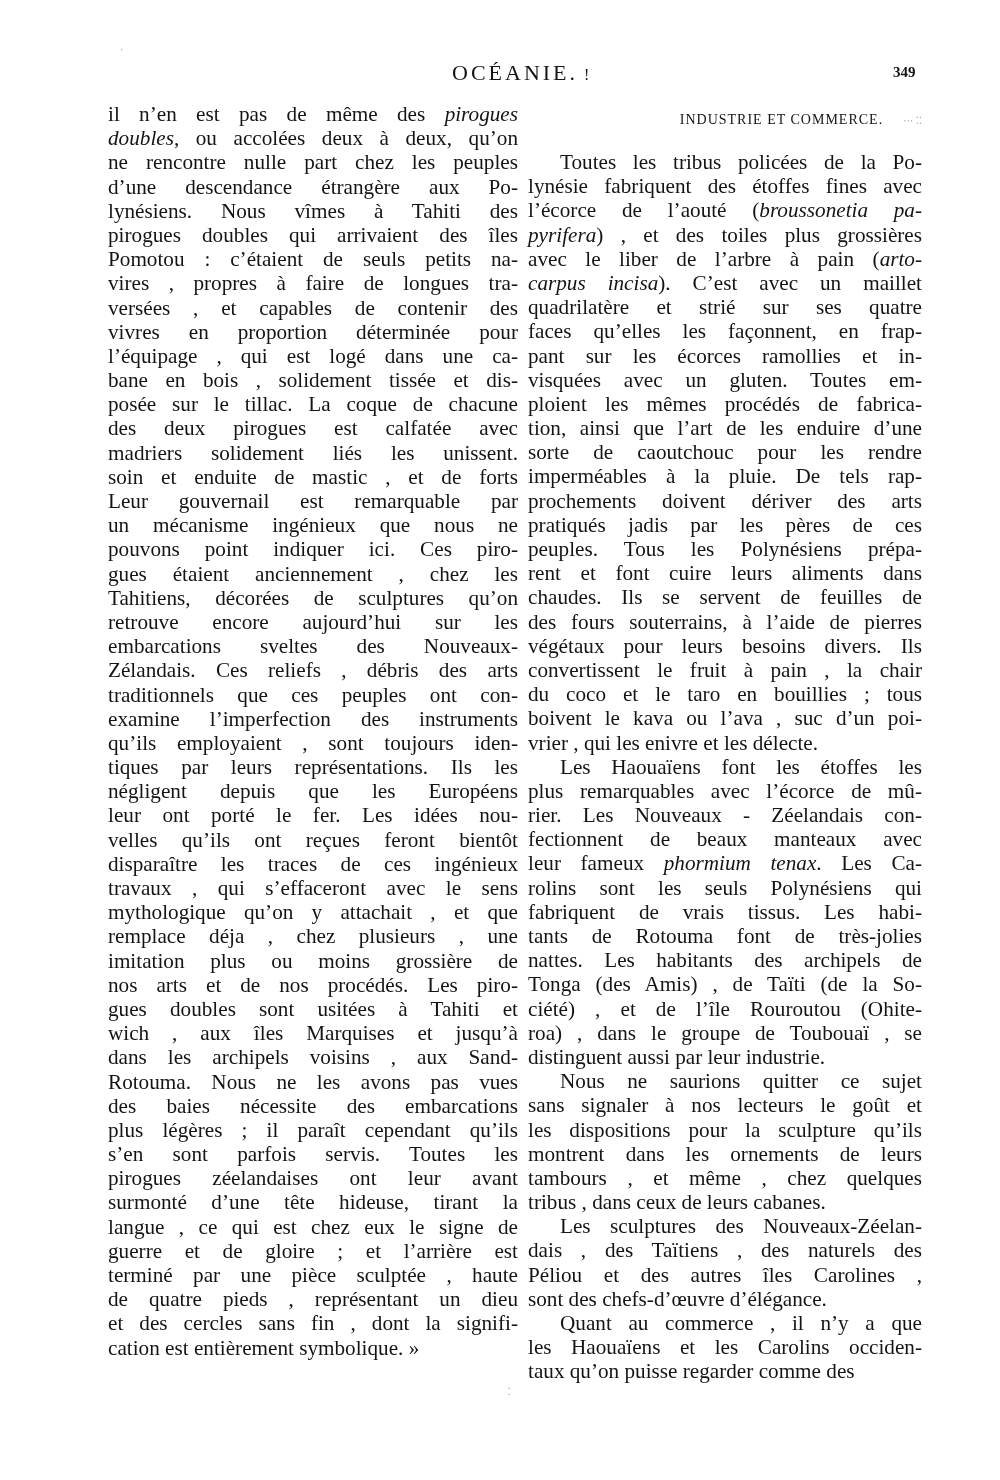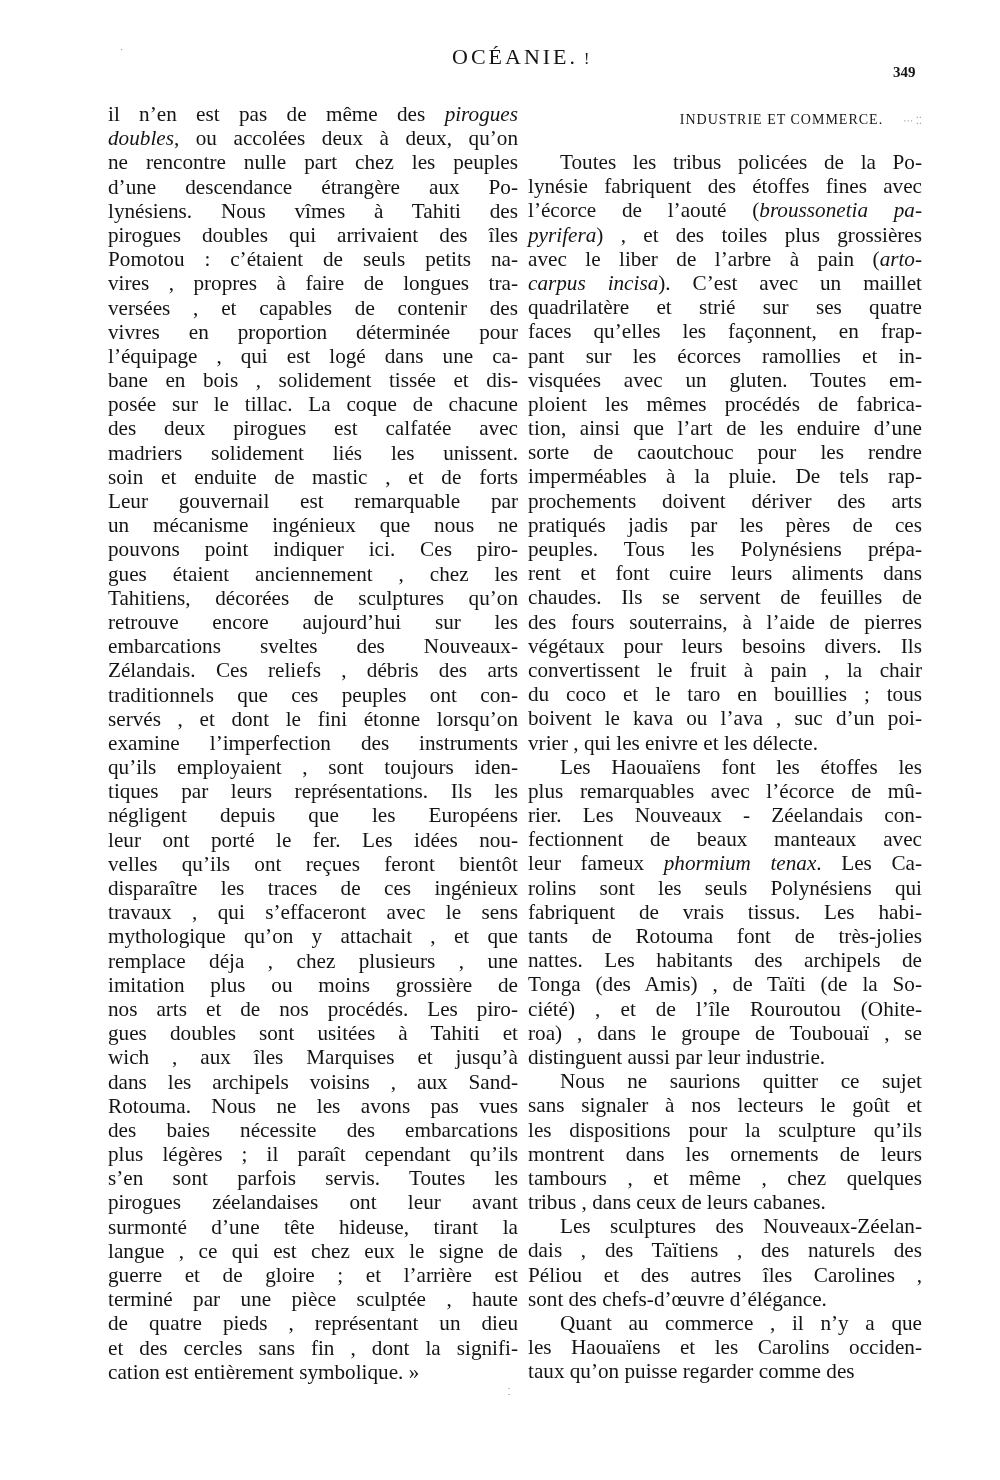--- a/index.html
+++ b/index.html
@@ -10,21 +10,21 @@
     body {
       width: 1000px;
       height: 1480px;
       position: relative;
       overflow: hidden;
       font-family: "Liberation Serif", "DejaVu Serif", serif;
       color: #141414;
     }
     .running-title {
       position: absolute;
-      top: 44px;
+      top: 60px;
       left: 452px;
       font-size: 22px;
       letter-spacing: 3px;
       font-weight: normal;
       white-space: nowrap;
     }
     .running-title .mark {
       font-size: 16px;
       margin-left: 6px;
       letter-spacing: 0;
@@ -107,21 +107,20 @@
     <span class="line"><span>soin et enduite de mastic , et de forts</span></span>
     <span class="line"><span>Leur gouvernail est remarquable par</span></span>
     <span class="line"><span>un mécanisme ingénieux que nous ne</span></span>
     <span class="line"><span>pouvons point indiquer ici. Ces piro-</span></span>
     <span class="line"><span>gues étaient anciennement , chez les</span></span>
     <span class="line"><span>Tahitiens, décorées de sculptures qu’on</span></span>
     <span class="line"><span>retrouve encore aujourd’hui sur les</span></span>
     <span class="line"><span>embarcations sveltes des Nouveaux-</span></span>
     <span class="line"><span>Zélandais. Ces reliefs , débris des arts</span></span>
     <span class="line"><span>traditionnels que ces peuples ont con-</span></span>
-    <span class="line"><span>servés , et dont le fini étonne lorsqu’on</span></span>
     <span class="line"><span>examine l’imperfection des instruments</span></span>
     <span class="line"><span>qu’ils employaient , sont toujours iden-</span></span>
     <span class="line"><span>tiques par leurs représentations. Ils les</span></span>
     <span class="line"><span>négligent depuis que les Européens</span></span>
     <span class="line"><span>leur ont porté le fer. Les idées nou-</span></span>
     <span class="line"><span>velles qu’ils ont reçues feront bientôt</span></span>
     <span class="line"><span>disparaître les traces de ces ingénieux</span></span>
     <span class="line"><span>travaux , qui s’effaceront avec le sens</span></span>
     <span class="line"><span>mythologique qu’on y attachait , et que</span></span>
     <span class="line"><span>remplace déja , chez plusieurs , une</span></span>

